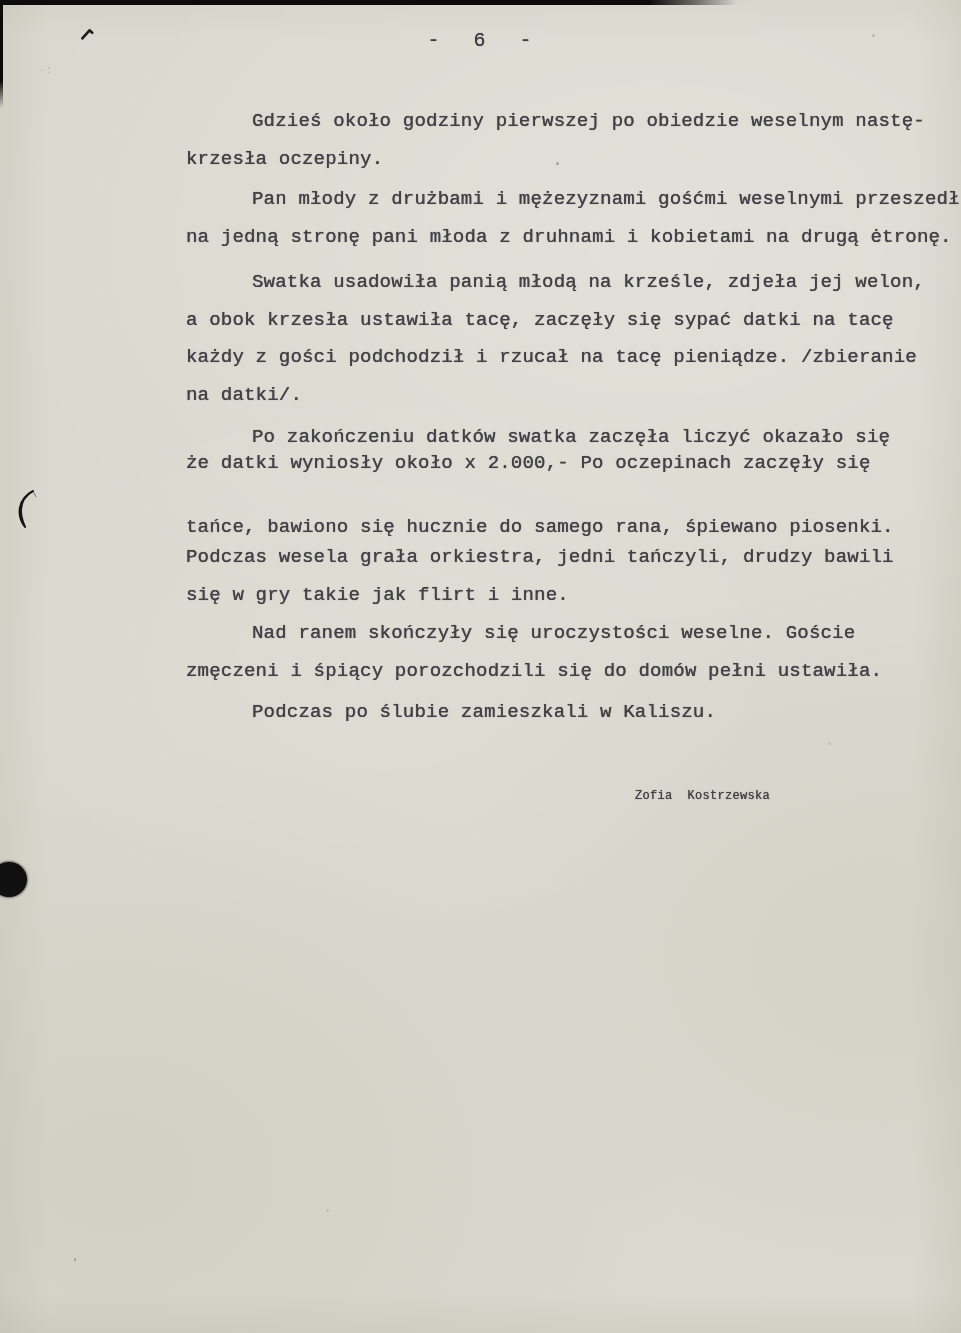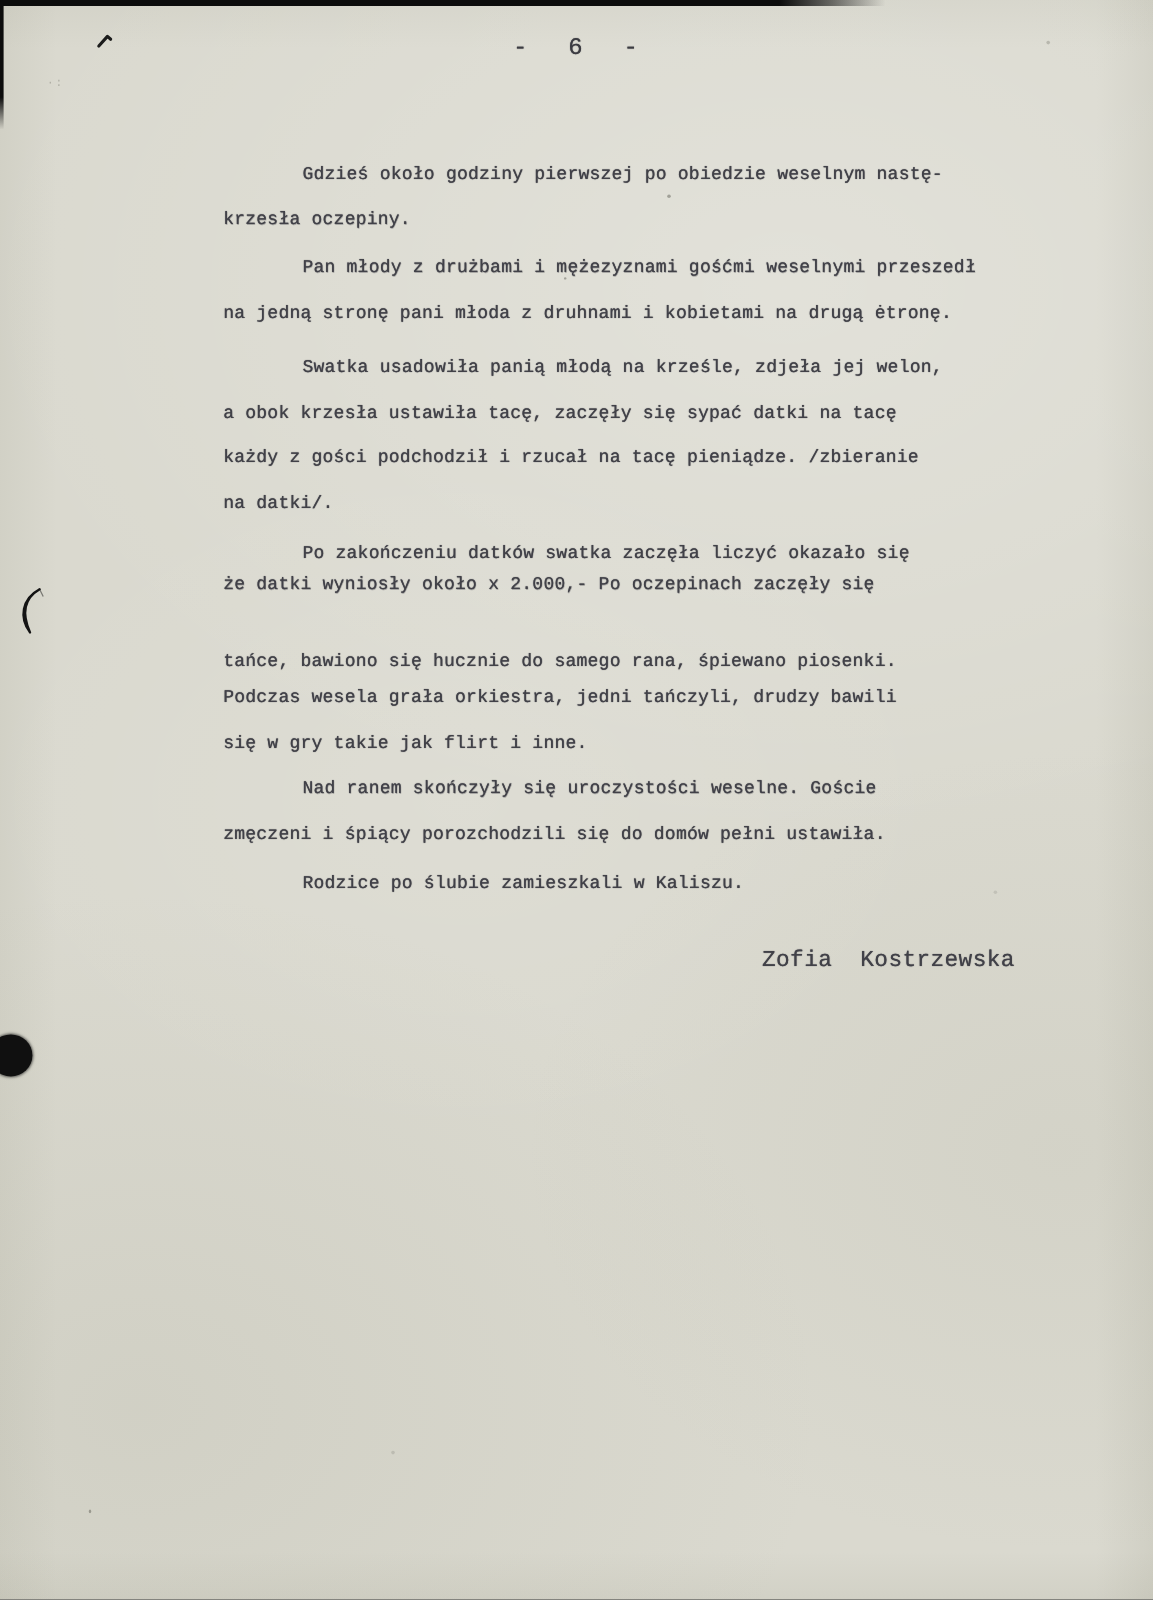--- a/index.html
+++ b/index.html
@@ -20,28 +20,27 @@
       linear-gradient(180deg, rgba(135,135,115,0.08), rgba(135,135,115,0) 3%, rgba(135,135,115,0) 97%, rgba(135,135,115,0.10));
   }
   .pagenum{
     position:absolute;top:29px;left:0;width:100%;text-align:center;
     font-size:20px;color:#3c3c42;word-spacing:18px;letter-spacing:2px;
     text-shadow:0 0 0.8px rgba(56,56,62,0.85);
   }
   .textblock{position:absolute;left:186px;top:0;width:780px;}
   .line{
     position:absolute;left:0;white-space:pre;
-    font-size:15px;letter-spacing:0.2px;color:#414148;
+    font-size:19px;letter-spacing:0.2px;color:#414148;
     text-shadow:0 0 0.8px rgba(52,52,60,0.9), 0.4px 0.4px 0 rgba(52,52,60,0.25);
-    margin-top:27px;
   }
   .indent{padding-left:66px;}
   .signature{
     position:absolute;left:635px;top:789px;white-space:pre;
-    font-size:19px;letter-spacing:0.3px;color:#414148;
+    font-size:12px;letter-spacing:0.3px;color:#414148;
     text-shadow:0 0 0.8px rgba(52,52,60,0.9);
     font-family:Liberation Mono, monospace;
   }
   
   .edge-top{
     position:absolute;left:0;top:0;height:5px;width:738px;
     background:linear-gradient(to right,#0c0c0c 0%,#0c0c0c 88%,rgba(12,12,12,0.55) 94%,rgba(12,12,12,0) 100%);
   }
   .edge-left{
     position:absolute;left:0;top:0;width:3px;height:108px;
@@ -83,21 +82,21 @@
     <div class="line" style="top:309px">a obok krzesła ustawiła tacę, zaczęły się sypać datki na tacę</div>
     <div class="line" style="top:346px">każdy z gości podchodził i rzucał na tacę pieniądze. /zbieranie</div>
     <div class="line" style="top:384px">na datki/.</div>
     <div class="line indent" style="top:426px">Po zakończeniu datków swatka zaczęła liczyć okazało się</div>
     <div class="line" style="top:452px">że datki wyniosły około x 2.000,- Po oczepinach zaczęły się</div>
     <div class="line" style="top:516px">tańce, bawiono się hucznie do samego rana, śpiewano piosenki.</div>
     <div class="line" style="top:546px">Podczas wesela grała orkiestra, jedni tańczyli, drudzy bawili</div>
     <div class="line" style="top:584px">się w gry takie jak flirt i inne.</div>
     <div class="line indent" style="top:622px">Nad ranem skończyły się uroczystości weselne. Goście</div>
     <div class="line" style="top:660px">zmęczeni i śpiący porozchodzili się do domów pełni ustawiła.</div>
-    <div class="line indent" style="top:701px">Rodzice po ślubie zamieszkali w Kaliszu.</div>
+    <div class="line indent" style="top:701px">Podczas po ślubie zamieszkali w Kaliszu.</div>
   </div>
 
   <div class="signature">Zofia  Kostrzewska</div>
 
   <div class="edge-top"></div>
   <div class="edge-left"></div>
 
   <div class="ink-check">
     <svg width="14" height="16" viewBox="0 0 14 16">
       <path d="M3 13 L9 4 L12 6" stroke="#1c1c1c" stroke-width="2.6" fill="none" stroke-linecap="round" stroke-linejoin="round" transform="rotate(8 7 8)"></path>

